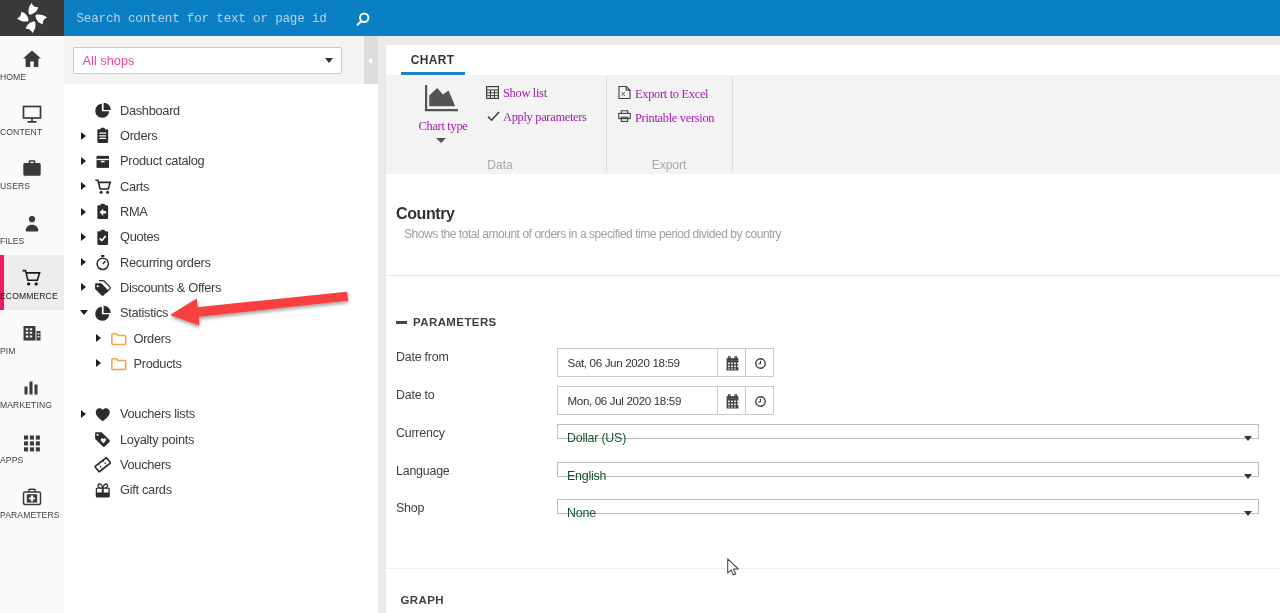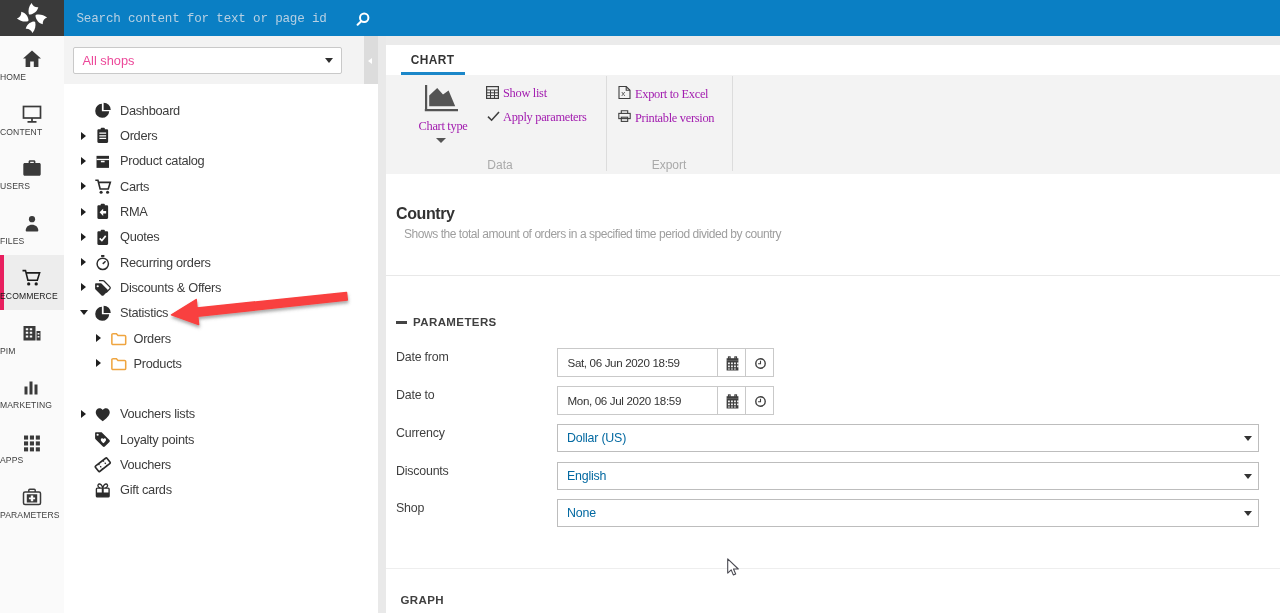--- a/index.html
+++ b/index.html
@@ -40,21 +40,21 @@
   #content { left:386px; top:174px; width:894px; height:439px; background:#fff; }
 
   h1.country { position:absolute; left:396px; top:205px; font-size:16px; letter-spacing:-0.4px; color:#333; }
   .subtitle { position:absolute; left:396px; top:227px; font-size:12px; letter-spacing:-0.45px; color:#9e9e9e;margin-left:8px; }
   .divider { position:absolute; height:1px; background:#e8e8e8; }
 
   .seclab { position:absolute; font-size:11.5px; font-weight:bold; letter-spacing:0.4px; color:#404040; }
   .flabel { position:absolute; left:396px; font-size:12.4px; letter-spacing:-0.2px; color:#3f3f3f; }
   .dinput { position:absolute; left:557px; width:161px; height:29px; border:1px solid #c9c9c9; background:#fff; font-size:11.6px; letter-spacing:-0.35px; color:#333; line-height:27px; padding-left:9.5px; }
   .dbtn { position:absolute; width:28px; height:29px; border:1px solid #c9c9c9; border-left:none; background:#fff; }
-  .sel { position:absolute; left:557px; width:702px; height:28px; border:1px solid #bdbdbd; background:#fff; font-size:12.4px; letter-spacing:-0.2px; color:#0369a1; line-height:26px; padding-left:9px; }
+  .sel { position:absolute; left:557px; width:702px; height:15px; border:1px solid #bdbdbd; background:#fff; font-size:12.4px; letter-spacing:-0.2px; color:#14532d; line-height:26px; padding-left:9px; }
   .sel:after { content:""; position:absolute; right:6px; top:11px; width:0; height:0; border-left:4.3px solid transparent; border-right:4.3px solid transparent; border-top:5.3px solid #333; }
 </style>
 </head>
 <body>
 <div id="stage">
   <div class="abs" id="logo">
     <svg width="34" height="34" style="position:absolute;left:15px;top:1px" viewBox="0 0 32 32">
       <g fill="#fff">
         <path id="petal" d="M13.0 12.2 C 12.2 8.6 13.0 5.0 15.6 1.8 C 16.6 4.6 18.9 6.1 21.9 5.9 C 21.2 9.3 18.2 12.1 14.4 12.7 C 13.7 12.8 13.2 12.6 13.0 12.2 Z"></path>
         <use href="#petal" transform="rotate(90 16 16)"></use>
@@ -398,21 +398,21 @@
       </svg>
   </div>
   <div class="dbtn" style="left:746px;top:385.5px">
     <svg style="position:absolute;left:8.5px;top:9px" width="11" height="11" viewBox="0 0 14 14">
         <circle cx="7" cy="7" r="6" fill="none" stroke="#3f3f3f" stroke-width="1.8"></circle>
         <path d="M7 3.6 V7.4 H3.9" fill="none" stroke="#3f3f3f" stroke-width="1.4"></path>
       </svg>
   </div>
   <div class="flabel" style="top:426px">Currency</div>
   <div class="sel" style="top:424px">Dollar (US)</div>
-  <div class="flabel" style="top:463.5px">Discounts</div>
+  <div class="flabel" style="top:463.5px">Language</div>
   <div class="sel" style="top:462px">English</div>
   <div class="flabel" style="top:501px">Shop</div>
   <div class="sel" style="top:499px">None</div>
   <div class="divider" style="left:386px;top:568px;width:894px;background:#eee"></div>
   <div class="seclab" style="left:400.5px;top:593.5px">GRAPH</div>
 
   <svg class="abs" style="left:160px;top:282px" width="200" height="50" viewBox="0 0 200 50">
     <defs>
         <filter id="ash" x="-20%" y="-40%" width="140%" height="200%">
           <feDropShadow dx="0.5" dy="2.5" stdDeviation="1.8" flood-color="#555" flood-opacity="0.5"></feDropShadow>

